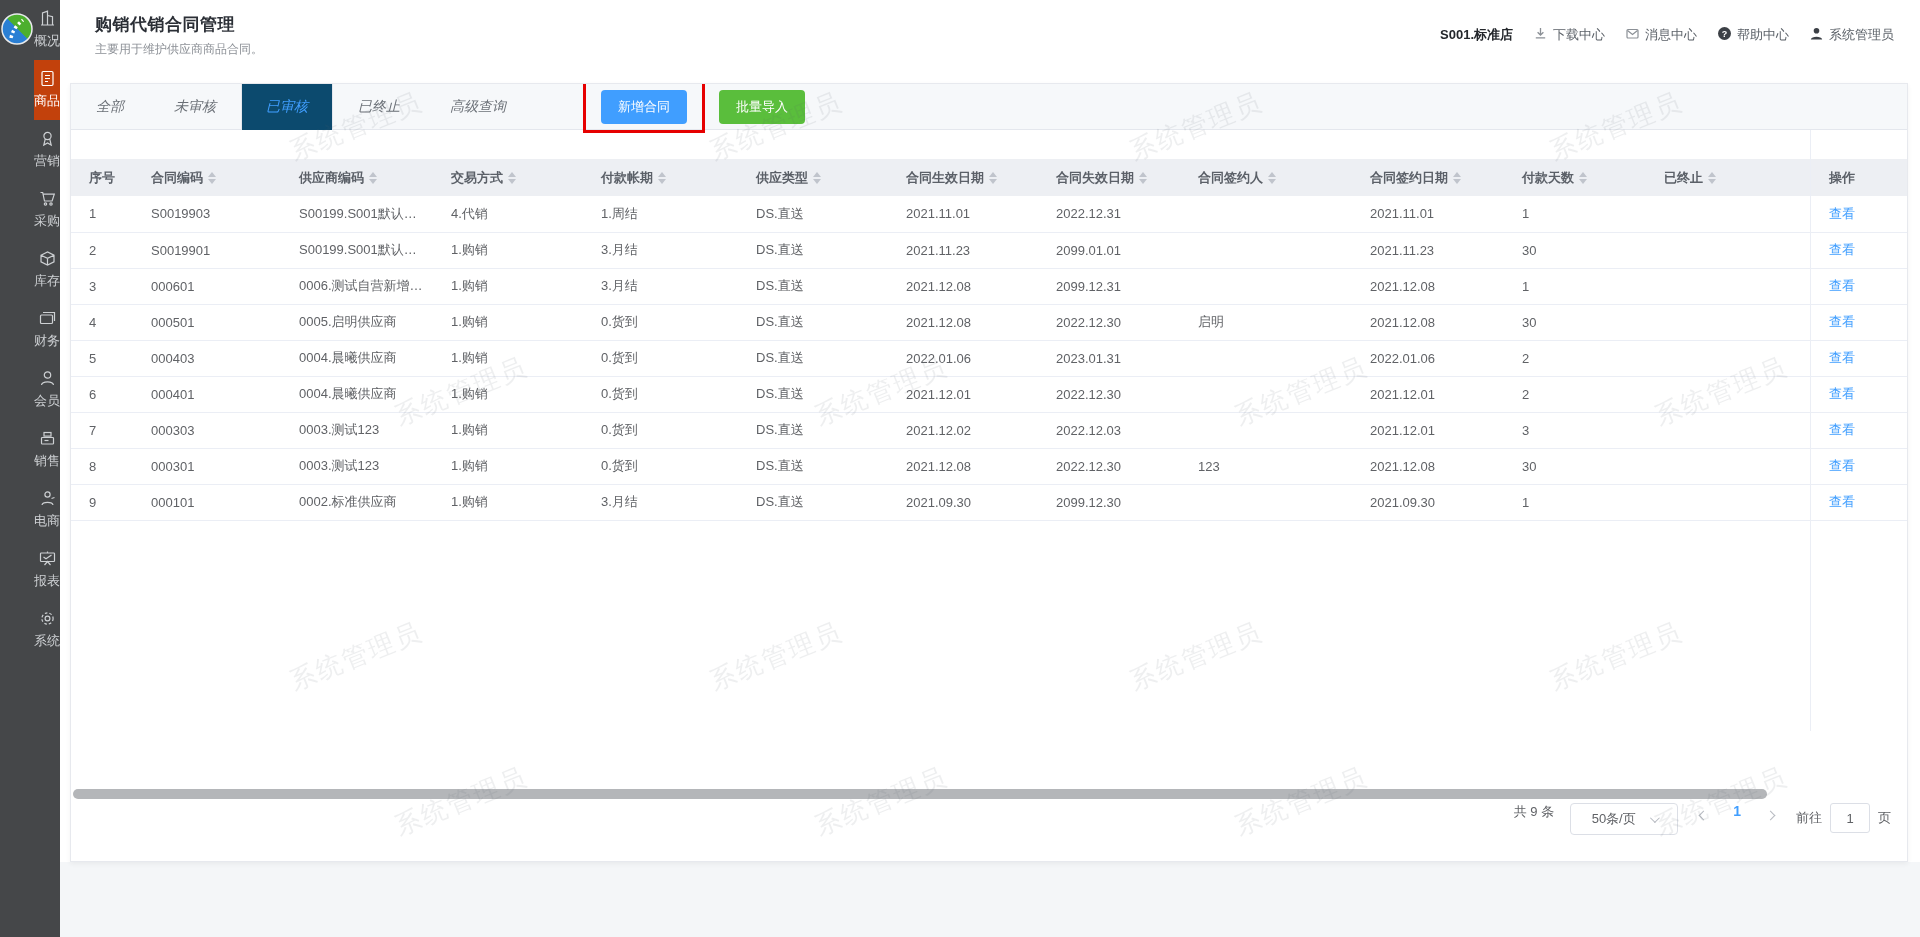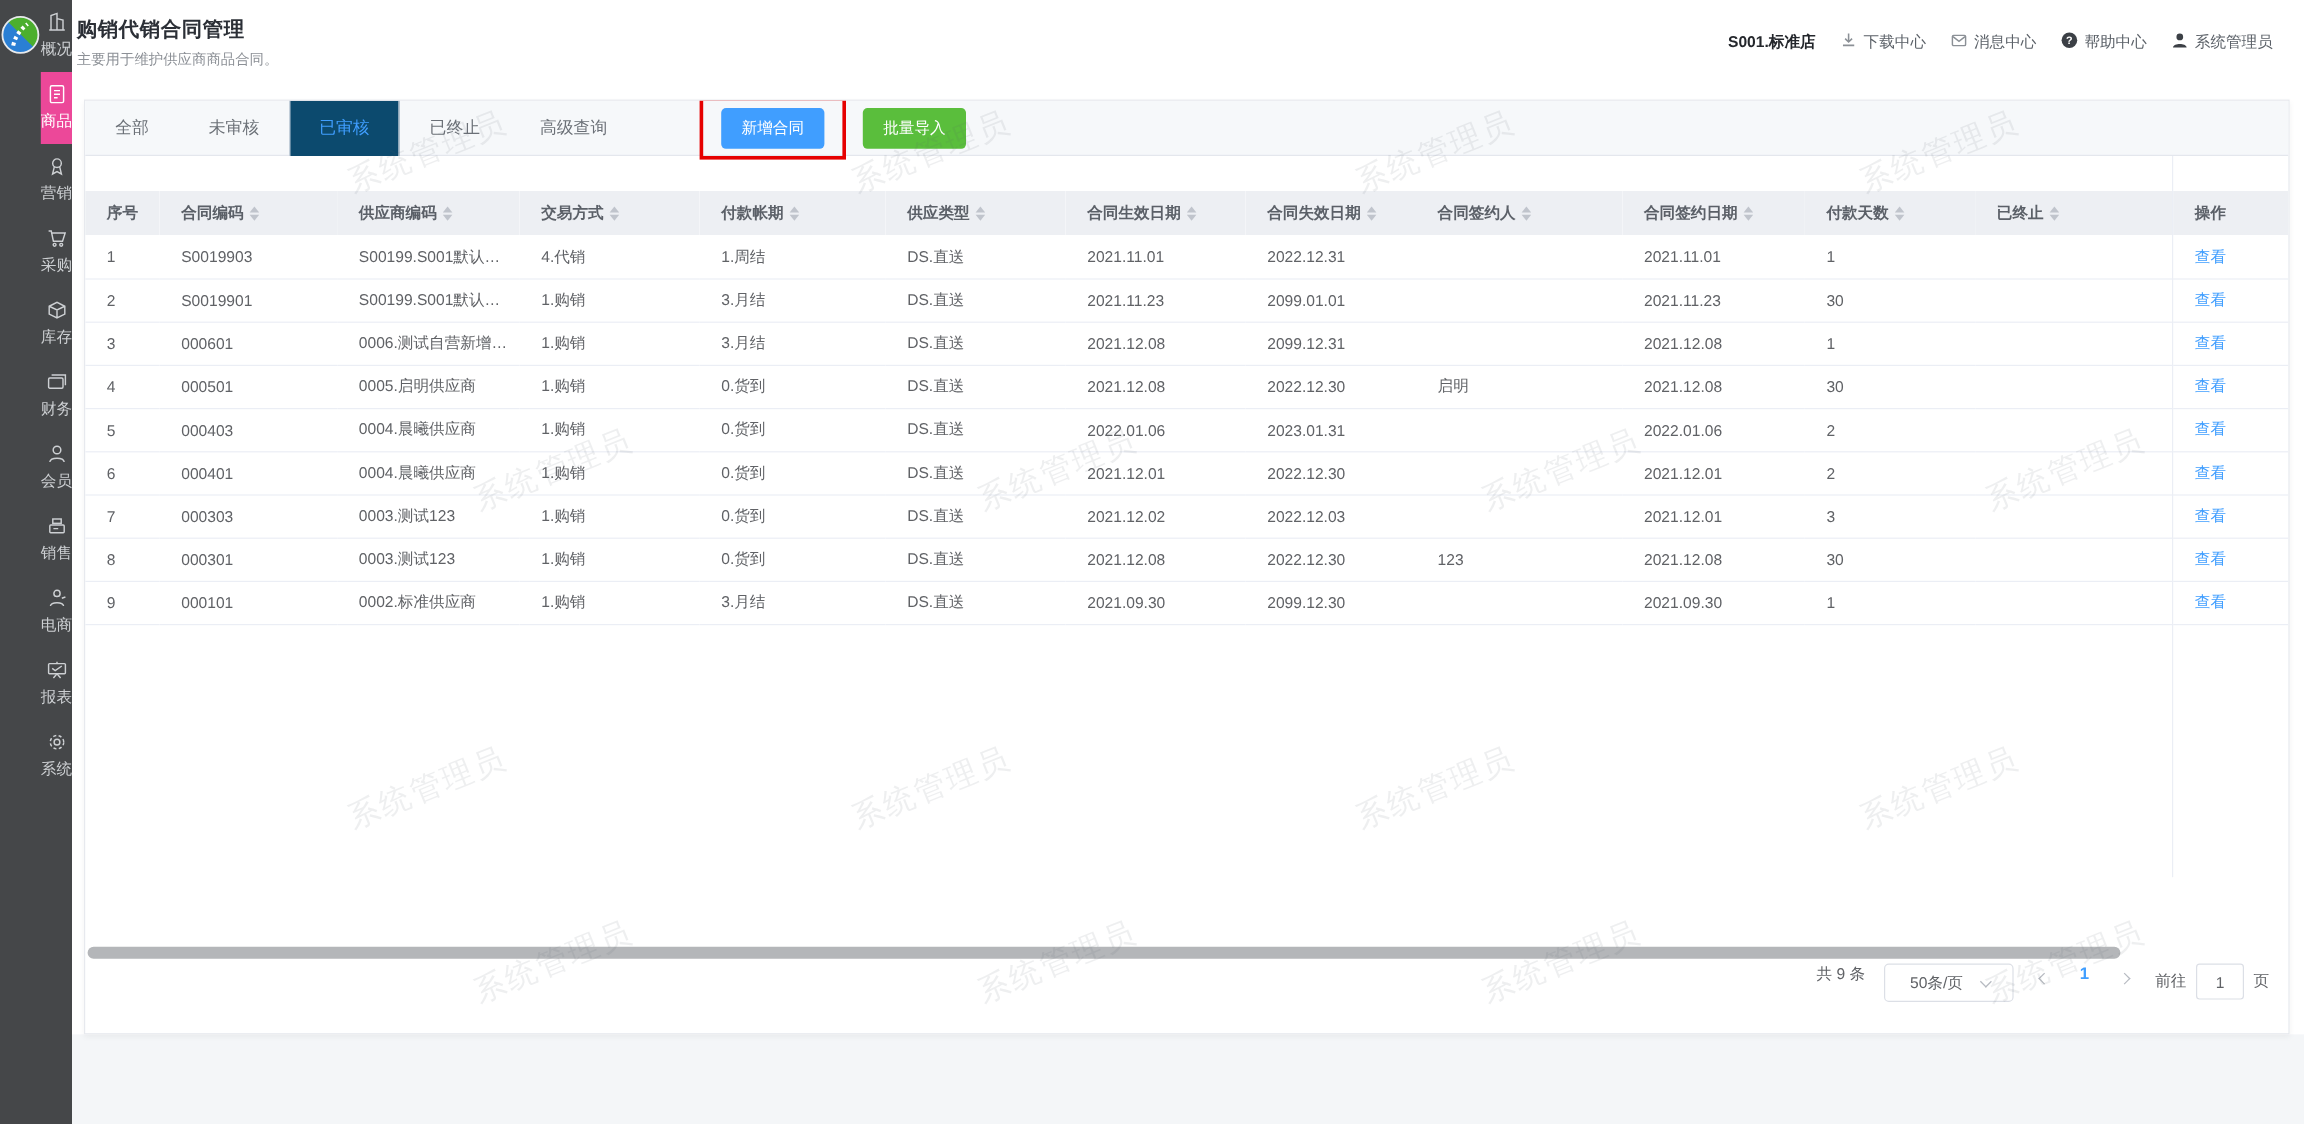--- a/index.html
+++ b/index.html
@@ -4,44 +4,44 @@
 <style>
   * { margin:0; padding:0; box-sizing:border-box; }
   html,body { width:1920px; height:937px; font-family:"Liberation Sans","DejaVu Sans",sans-serif; background:#f4f6f8; overflow:hidden; }
   .app { display:flex; width:100%; height:100%; }
 
   
   .sidebar { width:60px; background:#454749; height:100%; flex-shrink:0; display:flex; flex-direction:row; align-items:stretch; }
   .logo { height:58px; display:flex; align-items:center; justify-content:center; cursor:pointer; }
   .nav-item { padding:9px 0 10px; display:flex; flex-direction:column; align-items:center; gap:4px; color:#cdd0d3; font-size:13px; cursor:pointer; }
   .nav-item svg { width:19px; height:19px; stroke:#cdd0d3; fill:none; stroke-width:1.2; }
-  .nav-item.active { background:#ec4899; color:#ffffff; }
+  .nav-item.active { background:#c2410c; color:#ffffff; }
   .nav-item.active svg { stroke:#ffffff; }
 
   
   .main { flex:1; display:flex; flex-direction:column; background:#ffffff; min-width:0; }
-  .topbar { height:70px; display:flex; align-items:center; justify-content:space-between; padding:0 26px 0 4px; background:#fff; }
+  .topbar { height:70px; display:flex; align-items:center; justify-content:space-between; padding:0 26px 0 35px; background:#fff; }
   .titles h1 { font-size:17px; color:#2b2f36; font-weight:bold; letter-spacing:.5px; }
   .titles p { font-size:12px; color:#8c9096; margin-top:5px; }
   .top-right { display:flex; align-items:center; gap:20px; font-size:13px; color:#595f66; }
   .store { font-weight:bold; color:#24272c; font-size:13px; }
   .top-link { display:flex; align-items:flex-start; gap:5px; cursor:pointer; color:#5b6168; }
   .top-link svg { width:15px; height:15px; }
 
   
   .card { position:relative; margin:13px 12px 0 10px; height:779px; background:#fff; border:1px solid #e7e9ee; box-shadow:0 2px 5px rgba(0,0,0,.05); display:flex; flex-direction:column; overflow:hidden; }
   .below-strip { flex:1; background:#f4f6f8; }
 
   
   .watermarks { position:absolute; inset:0; pointer-events:none; z-index:6; overflow:hidden; }
   .wm { position:absolute; font-size:26px; color:rgba(90,95,105,0.10); transform:rotate(-22deg); white-space:nowrap; letter-spacing:2px; }
 
   
   .tabbar { height:46px; background:#f6f8fa; border-bottom:1px solid #e4e7ed; display:flex; align-items:stretch; flex-shrink:0; }
-  .tabs { display:flex; align-items:stretch; }
+  .tabs { display:flex; align-items:stretch;font-style:italic; }
   .tab { padding:0 24px; display:flex; align-items:center; font-size:14px; color:#6b7077; cursor:pointer; border-right:1px solid transparent; border-left:1px solid transparent; }
   .tab.active { background:#0c4a6e; color:#409eff; border-left:1px solid #e4e7ed; border-right:1px solid #e4e7ed; margin-bottom:-1px; }
   .toolbar { display:flex; align-items:center; margin-left:52px; gap:14px; }
   .annotation-box { border:3px solid #e60000; padding:6px 15px; display:flex; align-items:center; }
   .btn { border:none; border-radius:4px; color:#fff; font-size:13px; padding:8px 17px; cursor:pointer; font-family:inherit; }
   .btn-primary { background:#409eff; }
   .btn-success { background:#5abe3c; }
 
   
   .body-area { flex:1; position:relative; display:flex; flex-direction:column; min-height:0; }

